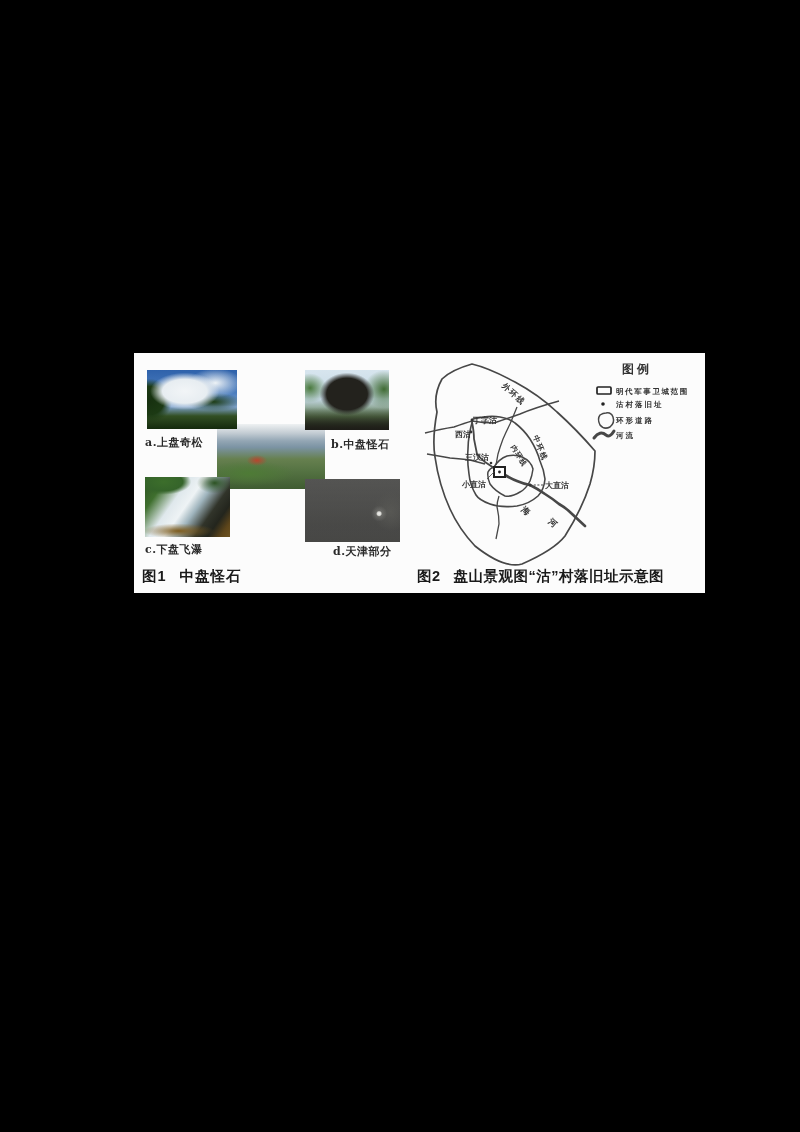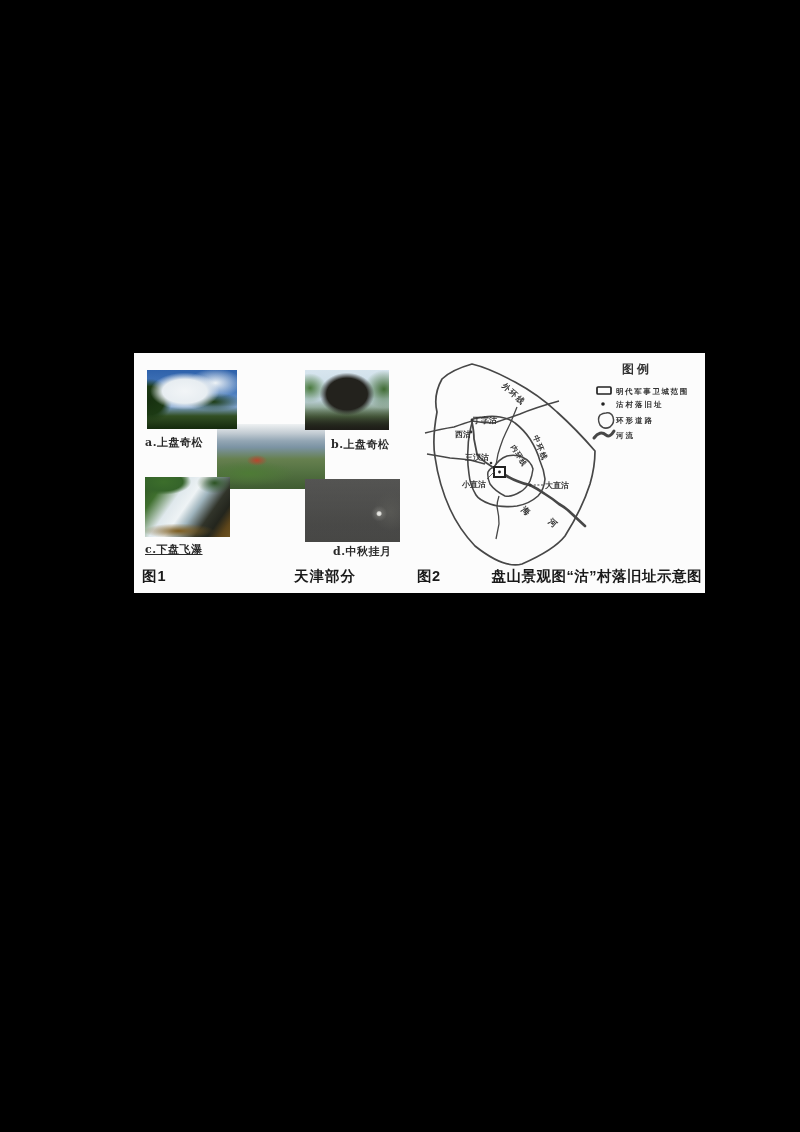--- a/index.html
+++ b/index.html
@@ -59,24 +59,24 @@
       linear-gradient(180deg, #161616 0%, #0c0c0c 45%, #050505 70%, #020202 100%);
   }
   .photo-caption{
     position:absolute;z-index:3;
     font-family:"DejaVu Serif",serif;
     font-size:11px;font-weight:bold;color:#2a2a2a;
     letter-spacing:0.5px;white-space:nowrap;
   }
   .cap-a{left:11px;top:82px;}
   .cap-b{left:197px;top:84px;}
-  .cap-c{left:11px;top:189px;text-decoration:underline;}
+  .cap-c{left:11px;top:189px;}
   .cap-d{left:199px;top:191px;}
   .fig-caption{
-    position:absolute;z-index:4;display:flex;justify-content:space-between;gap:13px;
+    position:absolute;z-index:4;display:flex;justify-content:flex-start;gap:13px;
     font-size:14.5px;font-weight:bold;color:#1a1a1a;letter-spacing:1px;
     white-space:nowrap;
   }
   .fig1-caption{left:8px;top:214px;width:214px;}
   .fig2-caption{left:283px;top:214px;width:285px;letter-spacing:0.5px;}
   
   .map-svg{position:absolute;left:285px;top:4px;width:281px;height:210px;z-index:2;}
   .map-svg path, .map-svg line{fill:none;stroke:#474747;}
   .map-svg text{
     fill:#333;font-family:"DejaVu Serif",serif;font-weight:bold;
@@ -88,27 +88,27 @@
 <div class="stage">
   <div class="panel">
 
     <div class="photo-pano"></div>
     <div class="photo photo-a"></div>
     <div class="photo photo-b"></div>
     <div class="photo photo-c"></div>
     <div class="photo photo-d"></div>
 
     <div class="photo-caption cap-a">a.上盘奇松</div>
-    <div class="photo-caption cap-b">b.上盘奇松</div>
+    <div class="photo-caption cap-b">b.中盘怪石</div>
     <div class="photo-caption cap-c">c.下盘飞瀑</div>
-    <div class="photo-caption cap-d">d.中秋挂月</div>
+    <div class="photo-caption cap-d">d.天津部分</div>
 
     <div class="fig-caption fig1-caption">
       <span>图1</span>
-      <span>天津部分</span>
+      <span>中盘怪石</span>
     </div>
 
     <svg class="map-svg" viewBox="0 0 281 210">
 
       <path stroke-width="1.7" stroke-linejoin="round" d="M53,7 Q70,11 96,25 Q120,38 138,55 Q158,73 176,94 Q176,110 171,127 Q163,152 146,179 Q135,193 103,207 Q85,212 56,189 Q40,172 31,152 Q20,128 16,100 Q13,82 18,55 Q14,38 23,22 Q32,13 53,7 Z"></path>
 
       <path stroke-width="1.6" stroke-linejoin="round" d="M54,62 Q70,58 81,60 Q92,62 96,66 Q105,73 111,82 Q118,93 121,104 Q125,113 126,122 Q125,133 119,139 Q110,147 98,149 Q82,151 71,147 Q60,143 57,138 Q51,128 50,117 Q48,104 49,92 Q49,79 54,62 Z"></path>
 
       <path stroke-width="1.5" stroke-linejoin="round" d="M75,110 Q80,102 88,99 Q96,97 103,100 Q112,104 114,112 Q113,119 111,124 Q107,132 101,135 Q93,140 86,139 Q76,134 71,127 Q68,120 69,115 Q71,111 75,110 Z"></path>
 

